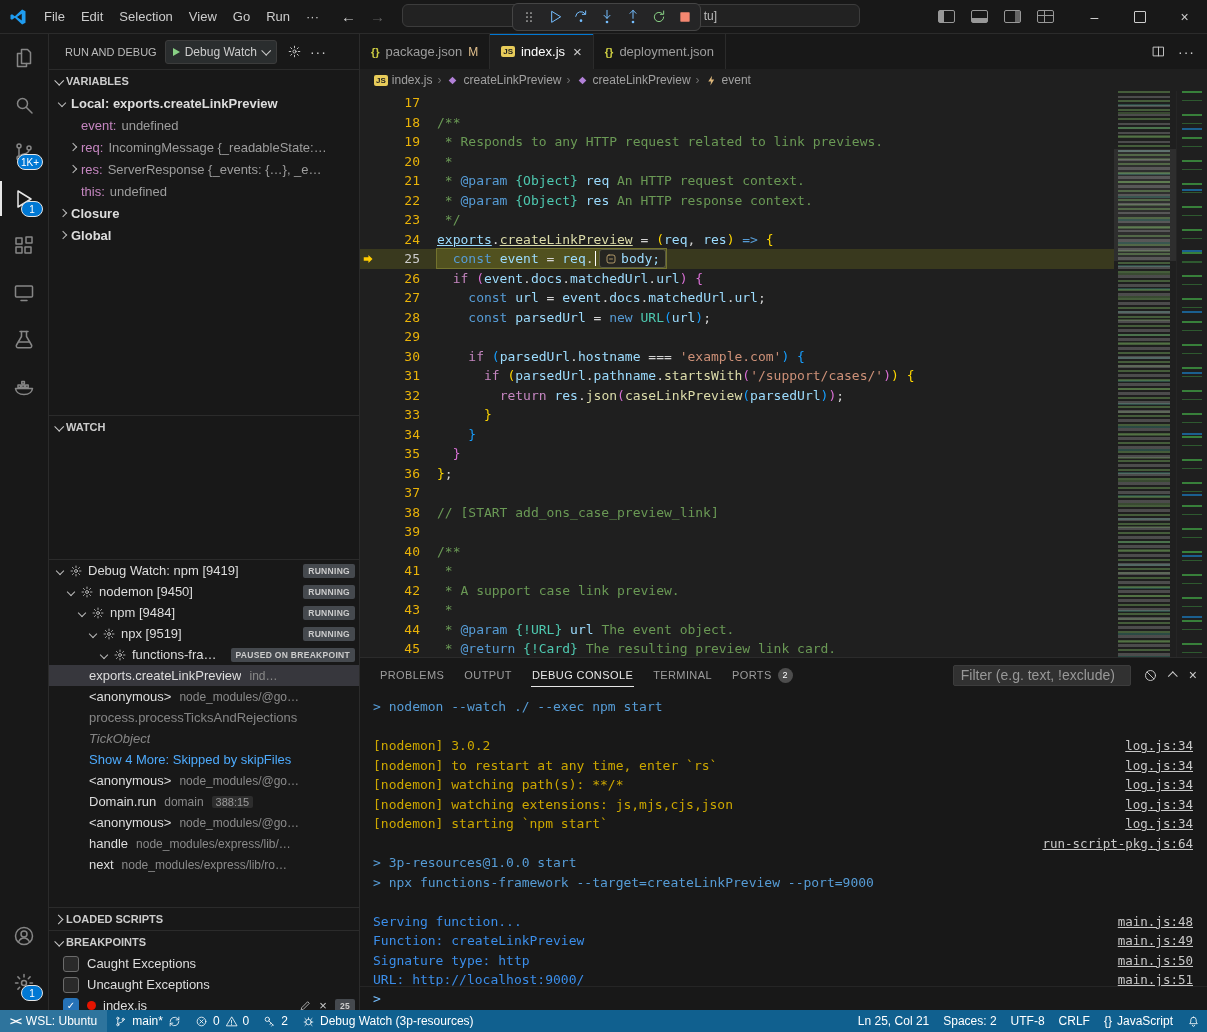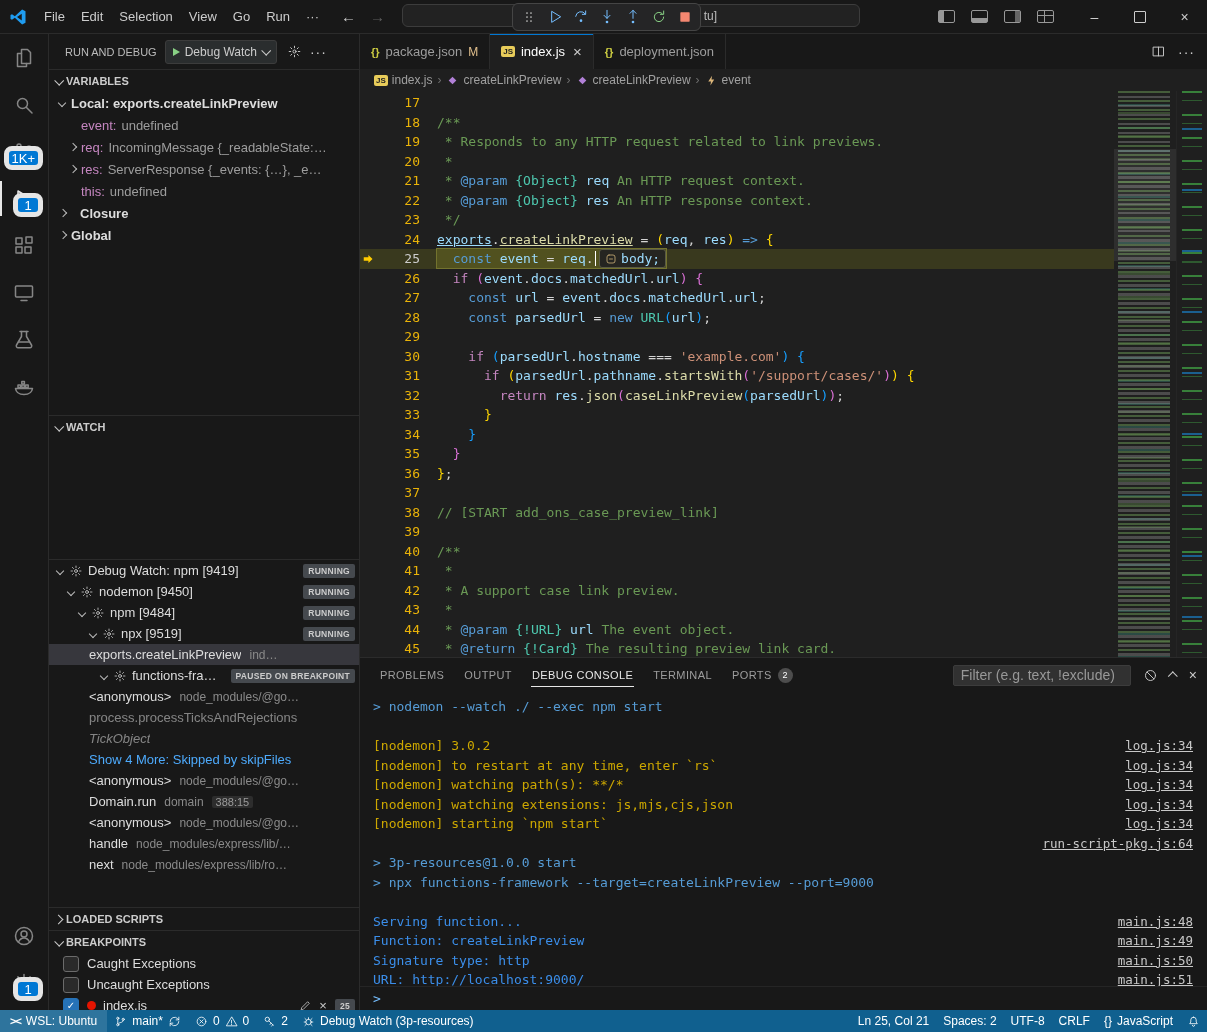--- a/index.html
+++ b/index.html
@@ -26,21 +26,21 @@
   .lo-grid::before{content:'';position:absolute;left:0;right:0;top:4px;height:1px;background:#b8b8b8}
   .lo-grid::after{content:'';position:absolute;top:0;bottom:0;left:6px;width:1px;background:#b8b8b8}
   .cap{width:45px;height:100%;display:flex;align-items:center;justify-content:center;font-size:14px;color:#cccccc}
   .cap-max span{display:block;width:10px;height:10px;border:1px solid #ccc;border-radius:1px}
   
   .main{flex:1;display:flex;min-height:0}
   .activitybar{width:48px;flex:none;background:#181818;border-right:1px solid #2b2b2b;display:flex;flex-direction:column;align-items:center}
   .act-item{width:48px;height:47px;display:flex;align-items:center;justify-content:center;color:#868686;position:relative}
   .act-item.active{color:#e7e7e7}
   .act-item.active::before{content:'';position:absolute;left:0;top:6px;bottom:6px;width:2px;background:#e7e7e7}
-  .act-badge{position:absolute;right:5px;bottom:5px;background:#0078d4;color:#fff;font-size:13px;min-width:14px;height:14px;border-radius:8px;display:flex;align-items:center;justify-content:center;padding:0 3px;border:5px solid #e5e5e5}
+  .act-badge{position:absolute;right:5px;bottom:5px;background:#0078d4;color:#fff;font-size:10px;min-width:14px;height:14px;border-radius:8px;display:flex;align-items:center;justify-content:center;padding:0 3px;border:1px solid #e5e5e5}
   .act-bottom{margin-top:auto;margin-bottom:4px;display:flex;flex-direction:column;align-items:center}
   
   .sidebar{width:310px;flex:none;background:#181818;border-right:1px solid #2b2b2b;display:flex;flex-direction:column;font-size:13px;min-height:0}
   .sidebar-top{height:35px;flex:none;display:flex;align-items:center;gap:8px;padding:0 8px 0 16px}
   .sidebar-title{font-size:11px;color:#bbbbbb;white-space:nowrap}
   .run-btn{display:flex;align-items:center;gap:5px;background:#2a2d2e;border:1px solid #3c3c3c;border-radius:3px;height:22px;padding:0 7px;font-size:12px;color:#cccccc;white-space:nowrap}
   .play-ic{width:0;height:0;border-left:7px solid #89d185;border-top:4.5px solid transparent;border-bottom:4.5px solid transparent}
   .chev{display:inline-block;width:6px;height:6px;border-right:1.4px solid #cccccc;border-bottom:1.4px solid #cccccc}
   .chev-dn{transform:rotate(45deg) translateY(-1px)}
   .chev-up{transform:rotate(-135deg) translateY(-1px)}
@@ -351,21 +351,21 @@
             <div class="side-row" style="padding-left: 16px;">
               <span class="tw tw-right"></span>
               <span class="var-name">res:</span>
               <span class="var-value">ServerResponse {_events: {…}, _e…</span>
             </div>
             <div class="side-row" style="padding-left: 16px;">
               <span class="tw"></span>
               <span class="var-name">this:</span>
               <span class="var-value">undefined</span>
             </div>
-            <div class="side-row" style="padding-left: 6px; gap: 9px;">
+            <div class="side-row" style="padding-left: 6px;">
               <span class="tw tw-right"></span>
               <span class="var-scope">Closure</span>
             </div>
             <div class="side-row" style="padding-left: 6px;">
               <span class="tw tw-right"></span>
               <span class="var-scope">Global</span>
             </div>
           </div>
       </div>
 
@@ -415,34 +415,34 @@
               <span class="tw tw-down"></span>
               <span class="sess-ic">
                 <svg class="ic" width="14" height="14" viewBox="0 0 24 24" fill="none" stroke="currentColor" stroke-width="1.5" stroke-linecap="round" stroke-linejoin="round">
                   <circle cx="12" cy="12" r="2.5"></circle>
                   <path d="M12 3.5V6M12 18v2.5M3.5 12H6M18 12h2.5M5.9 5.9l1.8 1.8M16.3 16.3l1.8 1.8M18.1 5.9l-1.8 1.8M7.7 16.3l-1.8 1.8"></path>
                 </svg>
               </span>
               <span class="cs-name">npx [9519]</span>
               <span class="cs-badge">RUNNING</span>
             </div>
-            <div class="side-row stack-row sel" style="padding-left: 40px;">
-              <span class="cs-name">exports.createLinkPreview</span>
-              <span class="cs-path">ind…</span>
-            </div>
             <div class="side-row stack-row" style="padding-left: 48px;">
               <span class="tw tw-down"></span>
               <span class="sess-ic">
                 <svg class="ic" width="14" height="14" viewBox="0 0 24 24" fill="none" stroke="currentColor" stroke-width="1.5" stroke-linecap="round" stroke-linejoin="round">
                   <circle cx="12" cy="12" r="2.5"></circle>
                   <path d="M12 3.5V6M12 18v2.5M3.5 12H6M18 12h2.5M5.9 5.9l1.8 1.8M16.3 16.3l1.8 1.8M18.1 5.9l-1.8 1.8M7.7 16.3l-1.8 1.8"></path>
                 </svg>
               </span>
               <span class="cs-name">functions-fra…</span>
               <span class="cs-badge">PAUSED ON BREAKPOINT</span>
+            </div>
+            <div class="side-row stack-row sel" style="padding-left: 40px;">
+              <span class="cs-name">exports.createLinkPreview</span>
+              <span class="cs-path">ind…</span>
             </div>
             <div class="side-row stack-row" style="padding-left: 40px;">
               <span class="cs-name">&lt;anonymous&gt;</span>
               <span class="cs-path">node_modules/@go…</span>
             </div>
             <div class="side-row stack-row" style="padding-left: 40px;">
               <span class="cs-name dim">process.processTicksAndRejections</span>
             </div>
             <div class="side-row stack-row" style="padding-left: 40px;">
               <span class="cs-name dim ital">TickObject</span>

